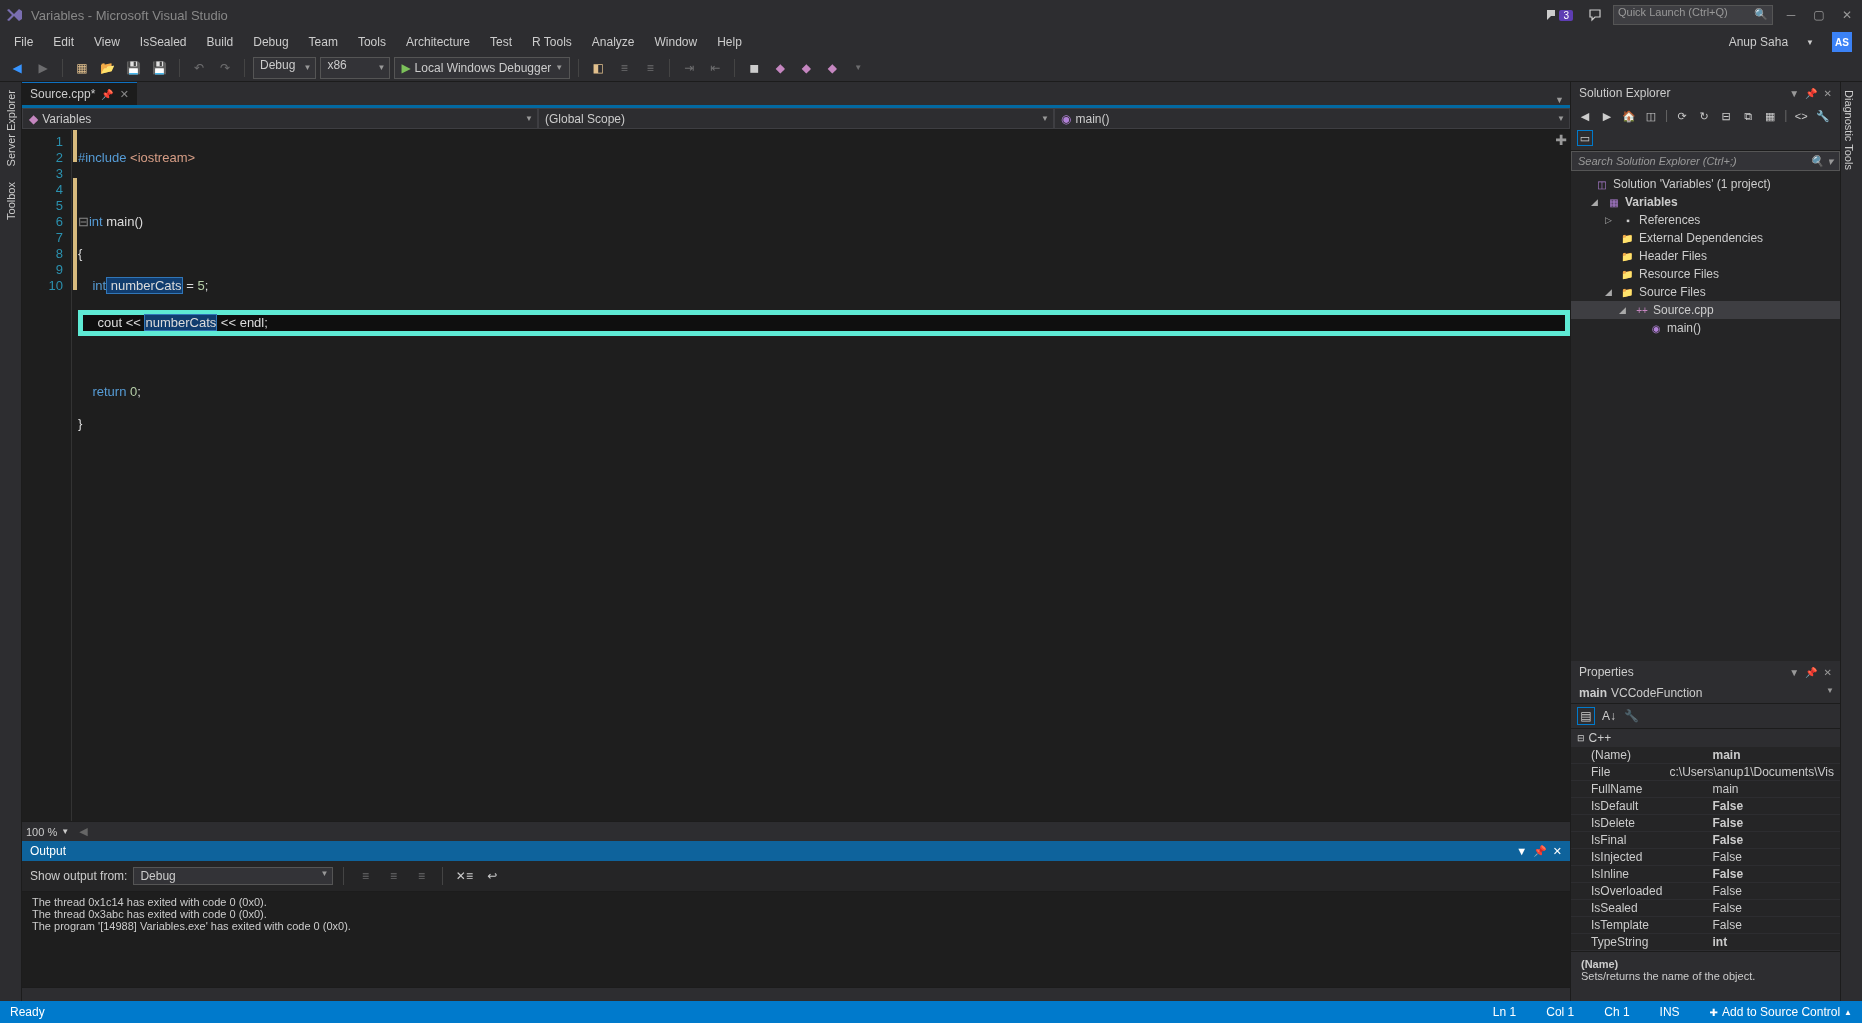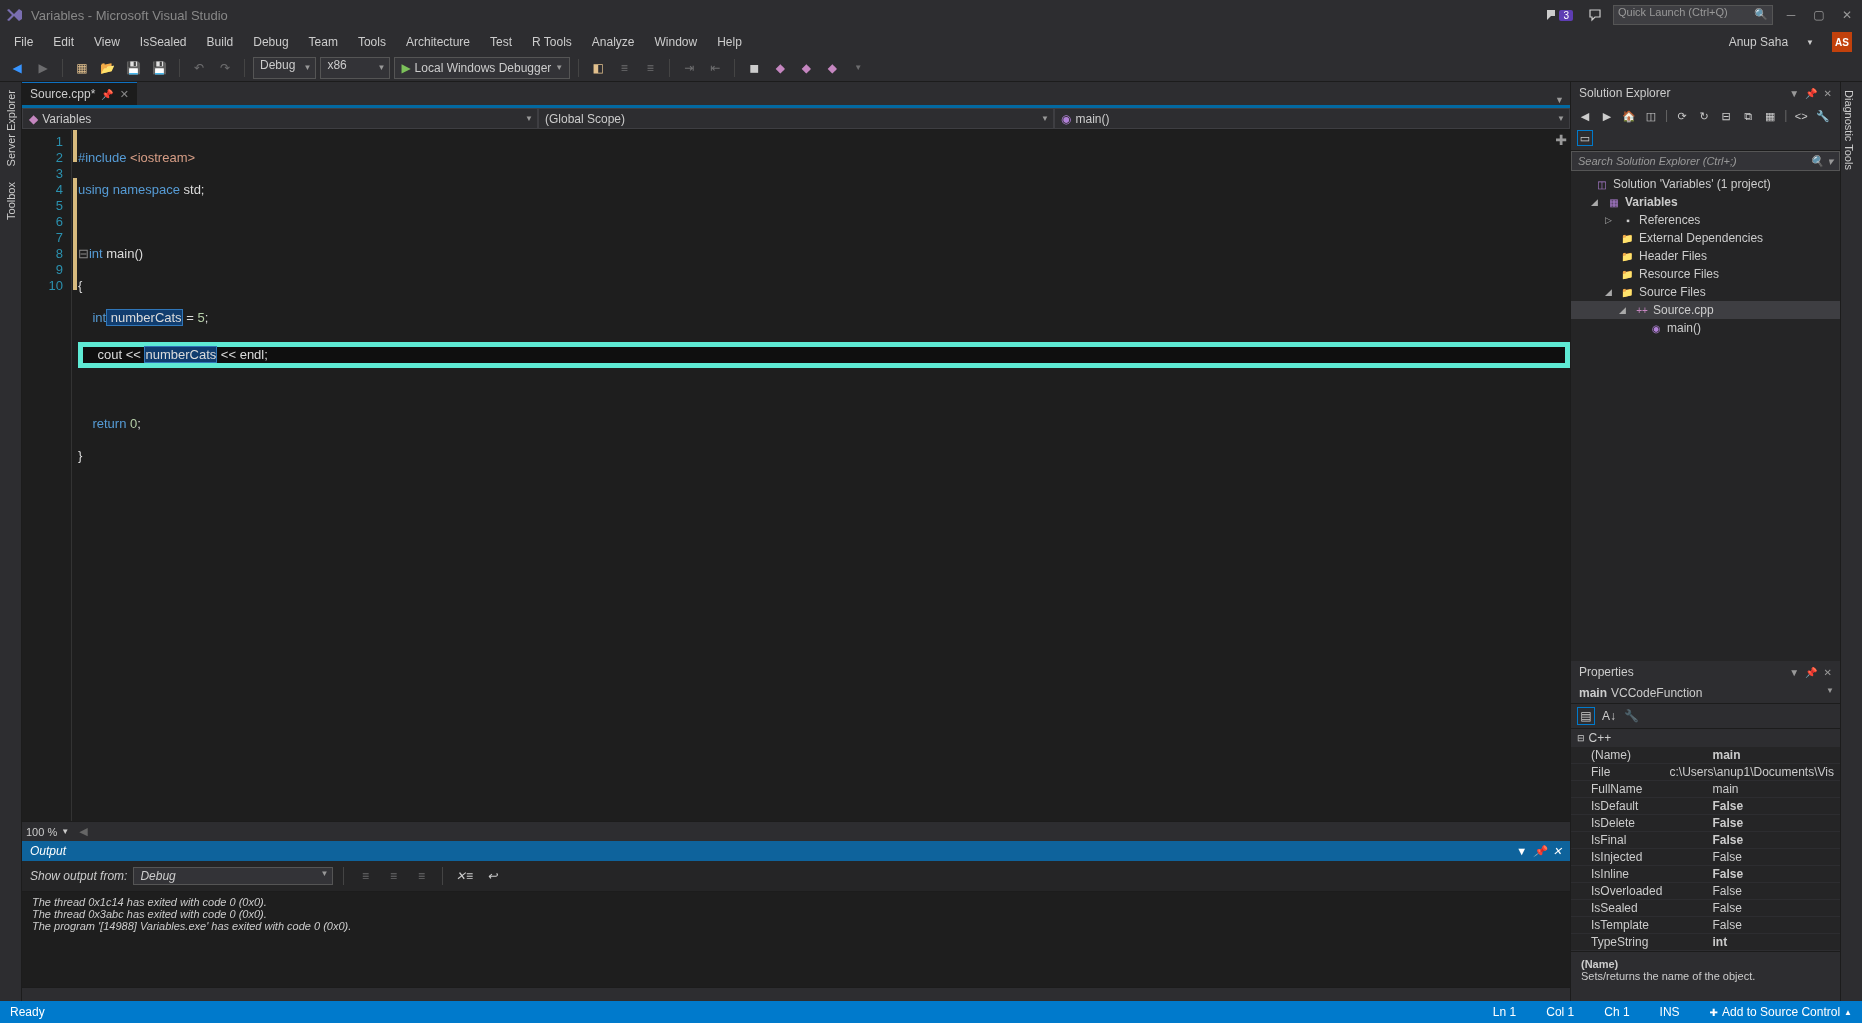--- a/index.html
+++ b/index.html
@@ -9,21 +9,21 @@
 .titlebar .title { flex: 1; font-size: 13px; color:#888; }
 .titlebar .right-tools { display: flex; align-items: center; gap: 8px; }
 .titlebar .flag { display:flex; align-items:center; background:transparent; padding:2px 4px; }
 .titlebar .flag .count { background:#5e3db3; color:#fff; padding:0 4px; font-size:10px; border-radius:2px; margin-left:2px;}
 .quicklaunch { background:#3e3e42; border:1px solid #555; color:#999; height:20px; width:160px; padding:0 20px 0 4px; font-size:11px; position:relative;}
 .quicklaunch .mag { position:absolute; right:4px; top:2px; color:#999;}
 .winbtn { width:20px; height:20px; display:inline-flex; align-items:center; justify-content:center; color:#999; }
 .menubar { background:#2d2d30; height:24px; display:flex; align-items:center; padding:0 4px; }
 .menubar .menu-item { padding:3px 10px; color:#ccc; font-size:12px; cursor:default;}
 .menubar .user { margin-left:auto; color:#ccc; padding:0 6px; font-size:12px; display:flex; align-items:center; gap:18px;}
-.menubar .avatar { background:#c2410c; color:#fff; width:20px; height:20px; display:inline-flex; align-items:center; justify-content:center; font-size:10px; font-weight:bold;}
+.menubar .avatar { background:#3b82f6; color:#fff; width:20px; height:20px; display:inline-flex; align-items:center; justify-content:center; font-size:10px; font-weight:bold;}
 .toolbar { background:#2d2d30; height:28px; display:flex; align-items:center; padding:0 6px; gap:4px; border-bottom:1px solid #1c1c1c;}
 .tb-btn { width:22px; height:22px; display:inline-flex; align-items:center; justify-content:center; color:#ccc;}
 .tb-btn.disabled { opacity:0.4; }
 .tb-sep { width:1px; height:18px; background:#444; margin:0 4px;}
 .tb-combo { background:#333337; border:1px solid #555; color:#ccc; height:22px; padding:0 20px 0 6px; font-size:12px; position:relative; min-width:50px;}
 .tb-combo .arr { position:absolute; right:4px; top:5px; font-size:8px; color:#999;}
 .debugger-btn { display:flex; align-items:center; height:22px; background:#333337; border:1px solid #555; padding:0 6px; gap:4px;}
 .debugger-btn .play { color:#7cc15a;}
 .main-area { display:flex; height:calc(100% - 30px - 24px - 28px - 22px); }
 .side-rail { width:22px; background:#2d2d30; display:flex; flex-direction:column; align-items:center; border-right:1px solid #1c1c1c;}
@@ -42,21 +42,21 @@
 .gutter { width:50px; background:#1e1e1e; text-align:right; padding:4px 8px 4px 0; color:#2b91af; font-family:Consolas,monospace; font-size:13px; border-right:1px solid #333;}
 .gutter .ln { height:16px; line-height:16px;}
 .margin-strip { width:6px; background:#1e1e1e;}
 .margin-strip .changed { background:#d7ba7d; width:4px; margin-left:1px; height:16px;}
 .margin-strip .spacer { height:16px;}
 .code-text { flex:1; padding:4px 0; font-family:Consolas,monospace; font-size:13px; color:#dcdcdc; line-height:16px; white-space:pre; position:relative;}
 .kw { color:#569cd6; }
 .num { color:#b5cea8;}
 .hl { background:#113d6f; border:1px solid #3076b8; padding:0;}
 .zoom-bar { background:#2d2d30; height:20px; display:flex; align-items:center; padding:0 4px; color:#ccc; font-size:11px; border-top:1px solid #1c1c1c; gap:4px;}
-.output-panel { background:#0f766e;font-style:italic;}
+.output-panel { background:#0f766e;}
 .panel-title { background:#0e639c; color:#fff; padding:3px 8px; font-size:12px; display:flex; align-items:center;}
 .panel-title .tools { margin-left:auto; display:flex; gap:6px; font-size:11px;}
 .output-toolbar { background:#252526; padding:4px 8px; display:flex; align-items:center; gap:6px; color:#ccc; font-size:12px; border-bottom:1px solid #1c1c1c;}
 .output-toolbar .combo { background:#333337; border:1px solid #555; padding:1px 24px 1px 6px; position:relative; min-width:200px;}
 .output-toolbar .combo .arr { position:absolute; right:4px; font-size:8px; color:#999;}
 .output-text { font-family:Consolas,monospace; font-size:11px; color:#ccc; padding:4px 10px; height:95px; background:#1e1e1e; overflow:auto;}
 .right-rail { width:22px; background:#2d2d30; border-left:1px solid #1c1c1c;}
 .right-rail .tab-v { writing-mode:vertical-rl; padding:8px 2px; color:#ccc; font-size:11px;}
 .right-col { width:270px; display:flex; flex-direction:column; background:#252526; border-left:1px solid #1c1c1c;}
 .tool-header { background:#2d2d30; padding:4px 8px; font-size:12px; display:flex; align-items:center; color:#ccc;}
@@ -229,21 +229,20 @@
           <div class="changed"></div>
           <div class="changed"></div>
           <div class="changed"></div>
           <div class="changed"></div>
           <div class="changed"></div>
           <div class="changed"></div>
           <div class="changed"></div>
       </div>
       <div class="code-text">
 <div><span class="kw">#include </span><span style="color:#d69d85;">&lt;iostream&gt;</span></div>
-<div><span class="kw">using </span><span class="kw">namespace </span><span>std;</span></div>
 <div> </div>
 <div><span style="color:#888;">⊟</span><span class="kw">int </span><span>main()</span></div>
 <div><span>{</span></div>
 <div><span class="kw">    int</span><span class="hl"> numberCats</span><span> = </span><span class="num">5</span><span>;</span></div>
 <div style="background:#0f0f0f;border:5px solid #5eead4;"><span>    cout &lt;&lt; </span><span class="hl">numberCats</span><span> &lt;&lt; endl;</span></div>
 <div> </div>
 <div><span class="kw">    return </span><span class="num">0</span><span>;</span></div>
 <div><span>}</span></div>
       </div>
     </div>

